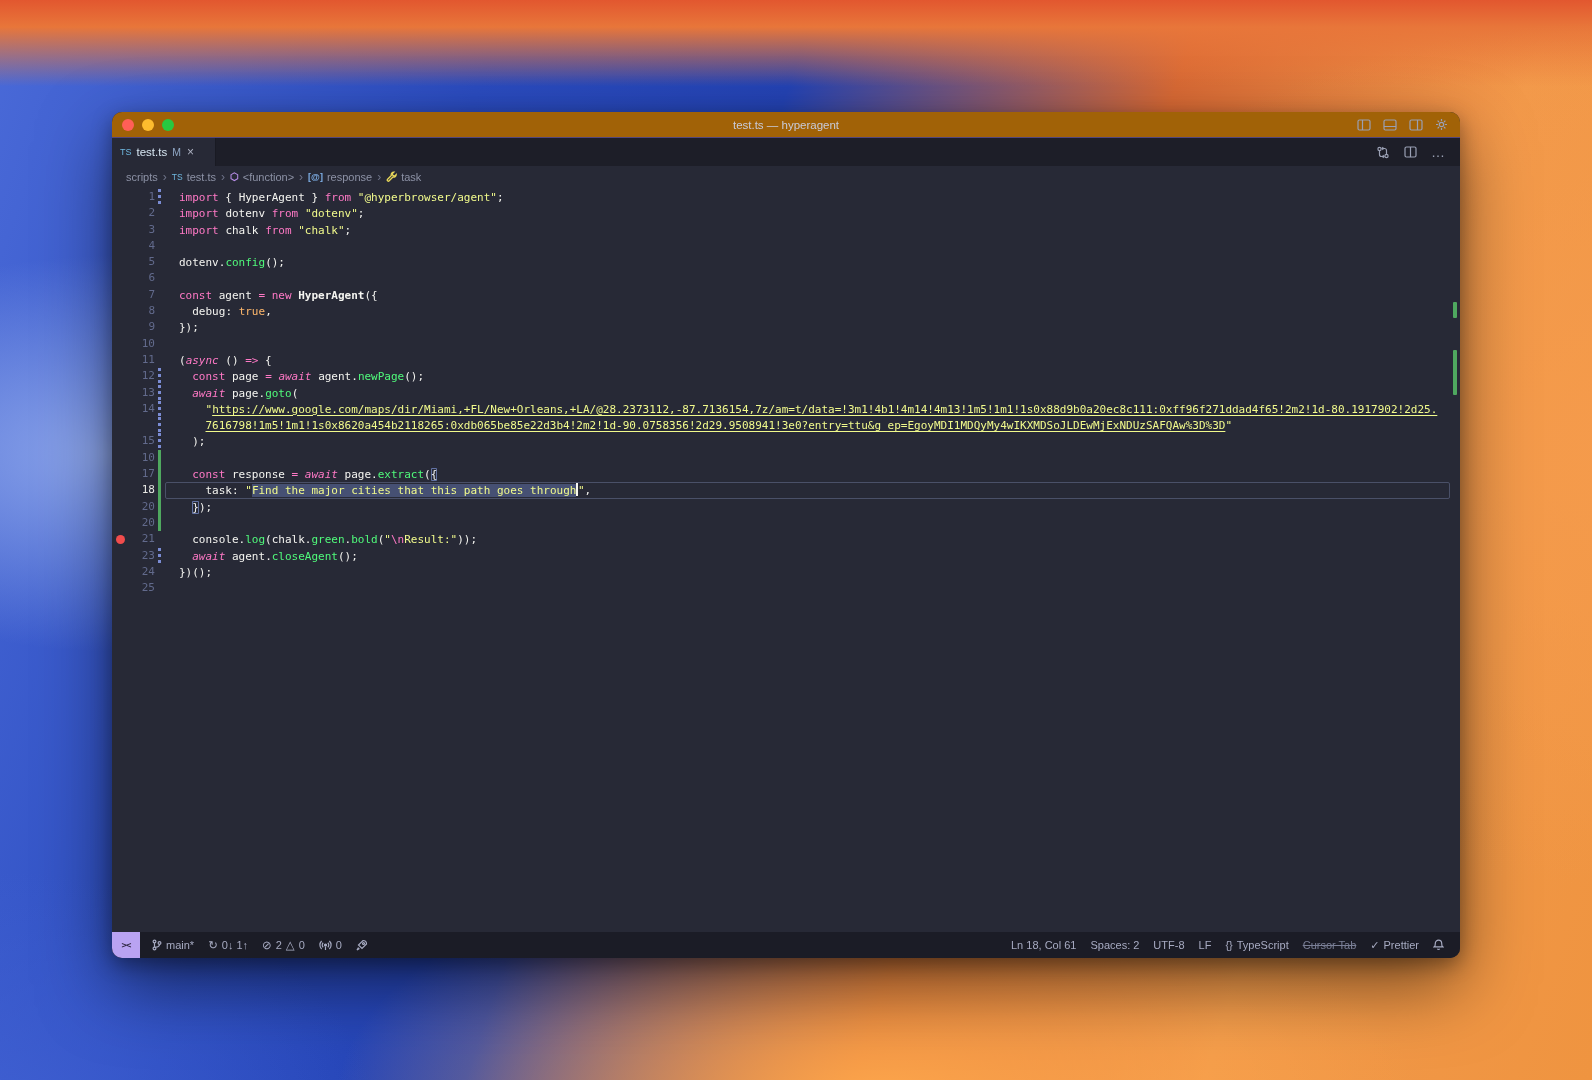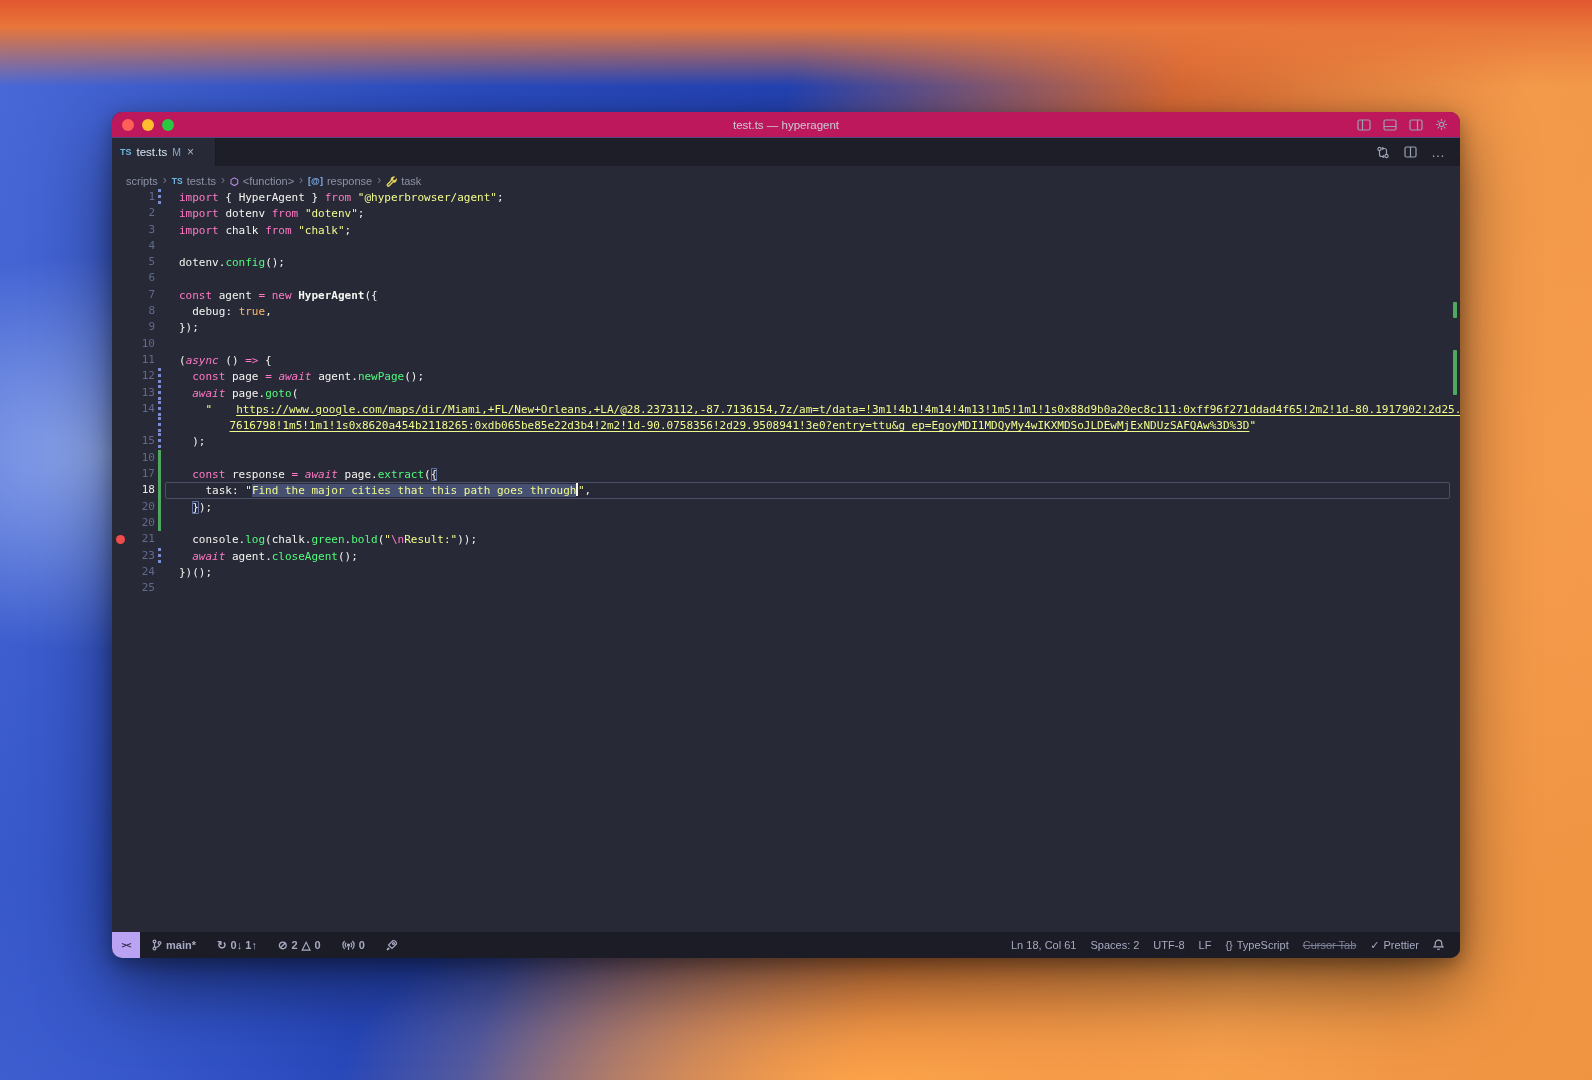--- a/index.html
+++ b/index.html
@@ -14,41 +14,41 @@
       linear-gradient(180deg, #e2572f 0%, #e8763a 2.5%, rgba(232,118,58,0) 8%),
       linear-gradient(108deg, #4a6ad8 0%, #2b4cc0 26%, #2443b4 42%, #d96a35 62%, #f2994a 80%, #ef9440 100%);
   }
   .window{
     position:absolute; left:112px; top:112px; width:1348px; height:846px;
     border-radius:10px; overflow:hidden; background:#272936;
     box-shadow:0 28px 70px rgba(0,0,0,.5), 0 6px 20px rgba(0,0,0,.35);
     display:flex; flex-direction:column;
   }
   
-  .titlebar{ height:26px; background:#be185d; border-bottom:1px solid #52467c;
+  .titlebar{ height:26px; background:#a16207; border-bottom:1px solid #52467c;
     display:flex; align-items:center; position:relative; flex:none; }
   .lights{ display:flex; gap:8px; margin-left:10px; }
   .light{ width:12px; height:12px; border-radius:50%; }
   .light.r{ background:#ff5f57; } .light.y{ background:#febc2e; } .light.g{ background:#28c840; }
   .title{ position:absolute; left:0; right:0; text-align:center; font-size:11.5px; color:#c8cbda; pointer-events:none; }
   .tb-icons{ margin-left:auto; display:flex; align-items:center; gap:12px; padding-right:12px; }
   .tb-icons svg{ display:block; stroke:#9aa0b4; fill:none; stroke-width:1.2; }
   
   .tabbar{ height:28px; background:#1d1e28; display:flex; align-items:stretch; flex:none; }
   .tab{ width:104px; background:#272936; display:flex; align-items:center; gap:5px;
     padding:0 8px; font-size:11.5px; border-right:1px solid #191a23; }
-  .ts-badge{ color:#6fb8e0; font-size:9px; font-weight:bold; }
+  .ts-badge{ color:#6fb8e0; font-size:9px; font-weight:normal; }
   .tab-name{ color:#d7e6f2; }
   .tab-m{ color:#8fa6c4; font-size:10.5px; }
   .tab-x{ color:#aeb2c2; font-size:12px; margin-left:1px; cursor:default; }
   .tab-actions{ margin-left:auto; display:flex; align-items:center; gap:14px; padding-right:14px; color:#9aa0b4; }
   .tab-actions svg{ display:block; stroke:#9aa0b4; fill:none; stroke-width:1.2; }
   .ellipsis{ font-size:14px; letter-spacing:1px; color:#9aa0b4; }
   
-  .breadcrumbs{ height:21px; background:#272936; display:flex; align-items:flex-end;
+  .breadcrumbs{ height:21px; background:#272936; display:flex; align-items:center;
     padding-left:14px; gap:5px; font-size:11px; color:#8d92a6; flex:none; }
   .crumb{ display:flex; align-items:center; gap:4px; }
   .crumb .ts-badge{ font-size:8.5px; }
   .sep{ color:#6d7287; font-size:12px; }
   .bc-ns{ color:#b98ee8; font-size:10px; font-weight:bold; }
   .bc-var{ color:#7fb0e8; font-size:9px; font-weight:bold; }
   .bc-wrench svg{ display:block; }
   
   .editor{ flex:1; position:relative; background:#272936; overflow:hidden;
     font-family:"DejaVu Sans Mono", monospace; font-size:11px; }
@@ -61,34 +61,34 @@
   .deco .bar{ position:absolute; left:3px; top:0; bottom:0; width:3px; }
   .deco.add .bar{ background:#4fa85f; }
   .deco.mod .bar{ background:repeating-linear-gradient(180deg,#7b8cd4 0 3px,transparent 3px 6px); }
   .code{ flex:1; white-space:pre; color:#f4f4f0; padding-left:13px; border:1px solid transparent; margin-right:10px; }
   .row.current .code{ border-color:#4a5068; border-radius:2px; }
   .row.current .lnum{ color:#e8e8e4; }
   .tk-kw{ color:#ff79c6; } .tk-kwi{ color:#ff79c6; font-style:italic; }
   .tk-op{ color:#ff79c6; } .tk-p{ color:#f4f4f0; } .tk-v{ color:#f4f4f0; }
   .tk-cls{ color:#f4f4f0; font-weight:bold; }
   .tk-fn{ color:#50fa7b; } .tk-s{ color:#f1fa8c; }
-  .tk-link{ color:#f1fa8c; text-decoration:underline; text-underline-offset:2px;margin-left:24px; }
+  .tk-link{ color:#f1fa8c; text-decoration:underline; text-underline-offset:2px; }
   .tk-esc{ color:#ff79c6; } .tk-num{ color:#ffb86c; } .tk-prm{ color:#ffb86c; font-style:italic; }
   .tk-bm{ color:#f4f4f0; box-shadow:inset 0 0 0 1px #6272a4; border-radius:1px; }
   .tk-ssel{ color:#f1fa8c; background:#465073; }
   .caret{ display:inline-block; width:1.5px; height:13px; background:#f8f8f0; vertical-align:-2px; }
   .ruler-mark{ position:absolute; right:3px; width:4px; background:#4fa85f; border-radius:1px; }
   
   .statusbar{ height:26px; background:#1b1c26; display:flex; align-items:center;
     font-size:11px; color:#a7abc2; flex:none; }
   .remote{ width:28px; height:100%; background:#b9a3f2; color:#2d2640; display:flex;
     align-items:center; justify-content:center; font-family:"DejaVu Sans Mono",monospace;
     font-size:9px; font-weight:bold; letter-spacing:-1px; }
   .sb-item{ display:flex; align-items:center; gap:4px; padding:0 6px; height:100%; }
-  .sb-left{ display:flex; align-items:flex-start; height:100%; gap:9px; margin-left:6px;font-weight:bold; }
+  .sb-left{ display:flex; align-items:flex-start; height:100%; gap:2px; margin-left:6px; }
   .sb-right{ margin-left:auto; display:flex; align-items:center; height:100%; gap:2px; padding-right:10px; }
   .sb-item svg{ display:block; stroke:#a7abc2; fill:none; stroke-width:1.2; }
   .glyph-ico{ font-size:11.5px; }
   .strike{ text-decoration:line-through; color:#7a7f96; }
 </style>
 </head>
 <body>
 
 <div class="window">
 

